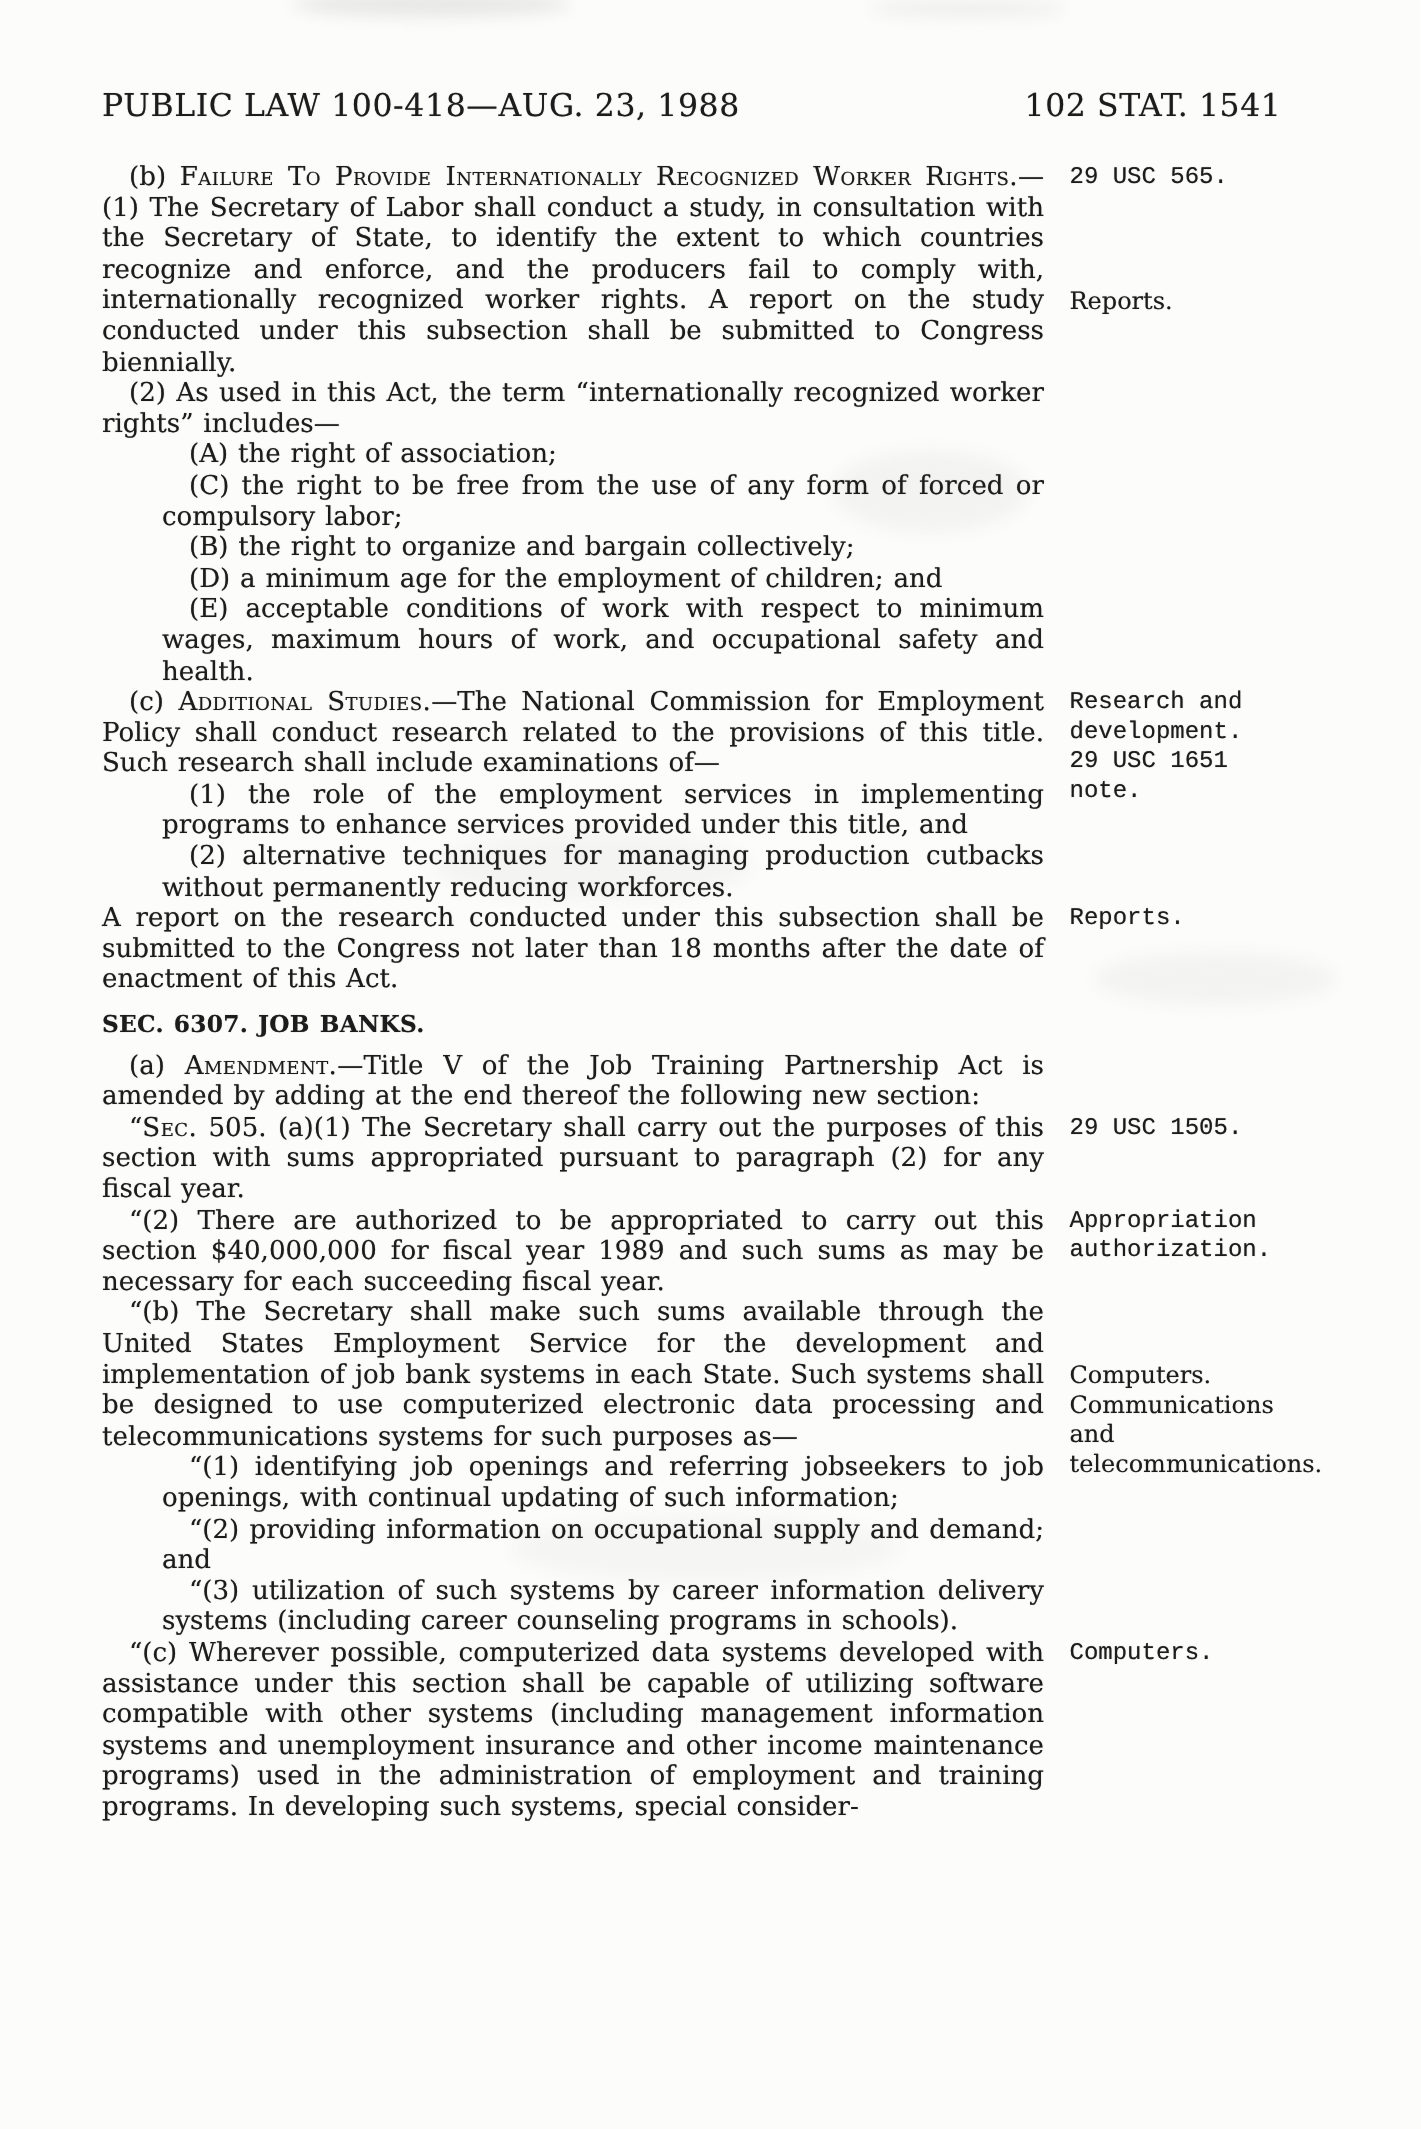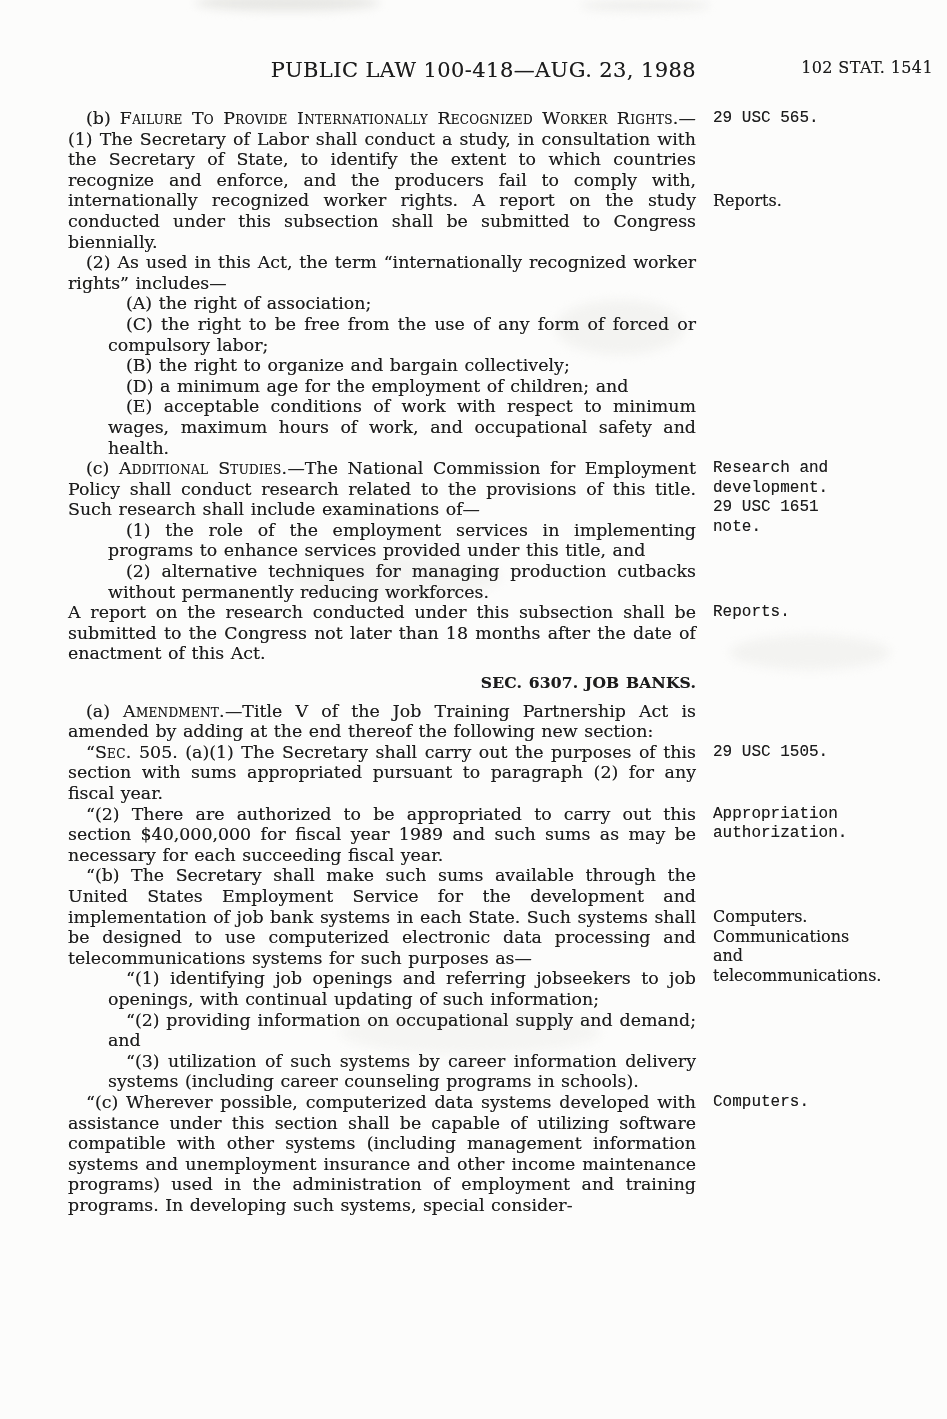--- a/index.html
+++ b/index.html
@@ -10,51 +10,50 @@
     background: #fcfcfb;
     overflow: hidden;
     font-family: "DejaVu Serif", "Liberation Serif", serif;
     color: #1c1c1c;
     text-shadow: 0 0 0.6px rgba(25,25,25,0.55);
   }
   
   .header-title {
     position: absolute;
     top: 58px; left: 68px; width: 628px;
-    text-align: right;
+    text-align: left;
     font-size: 21px;
     letter-spacing: 0.4px;
     white-space: nowrap;
   }
   .header-stat {
     position: absolute;
     top: 58px; left: 683px; width: 250px;
-    font-size: 16px;
+    font-size: 21px;
     letter-spacing: 0.4px;
     white-space: nowrap;
-    text-align: right;
   }
   
   .body-col {
     position: absolute;
     left: 68px; top: 108px; width: 628px;
     font-size: 17.4px;
     line-height: 20.6px;
     text-align: justify;
     word-spacing: 1px;
   }
   .body-col p { margin: 0; position: relative; }
   .p-main  { text-indent: 18px; }
   .p-flush { text-indent: 0; }
   .p-list  { margin-left: 40px !important; text-indent: 18px; }
   .sc { font-variant: small-caps; letter-spacing: 0.3px; }
   .h-section {
     font-weight: bold;
     font-size: 15.5px;
-    text-align: right;
+    text-align: left;
     margin: 9px 0 7px 0 !important;
     letter-spacing: 0.2px;
   }
   .h-center {
     font-weight: bold;
     font-size: 16.5px;
     text-align: center;
     text-indent: 0;
     margin: 22px 0 15px 0 !important;
     letter-spacing: 0.8px;

